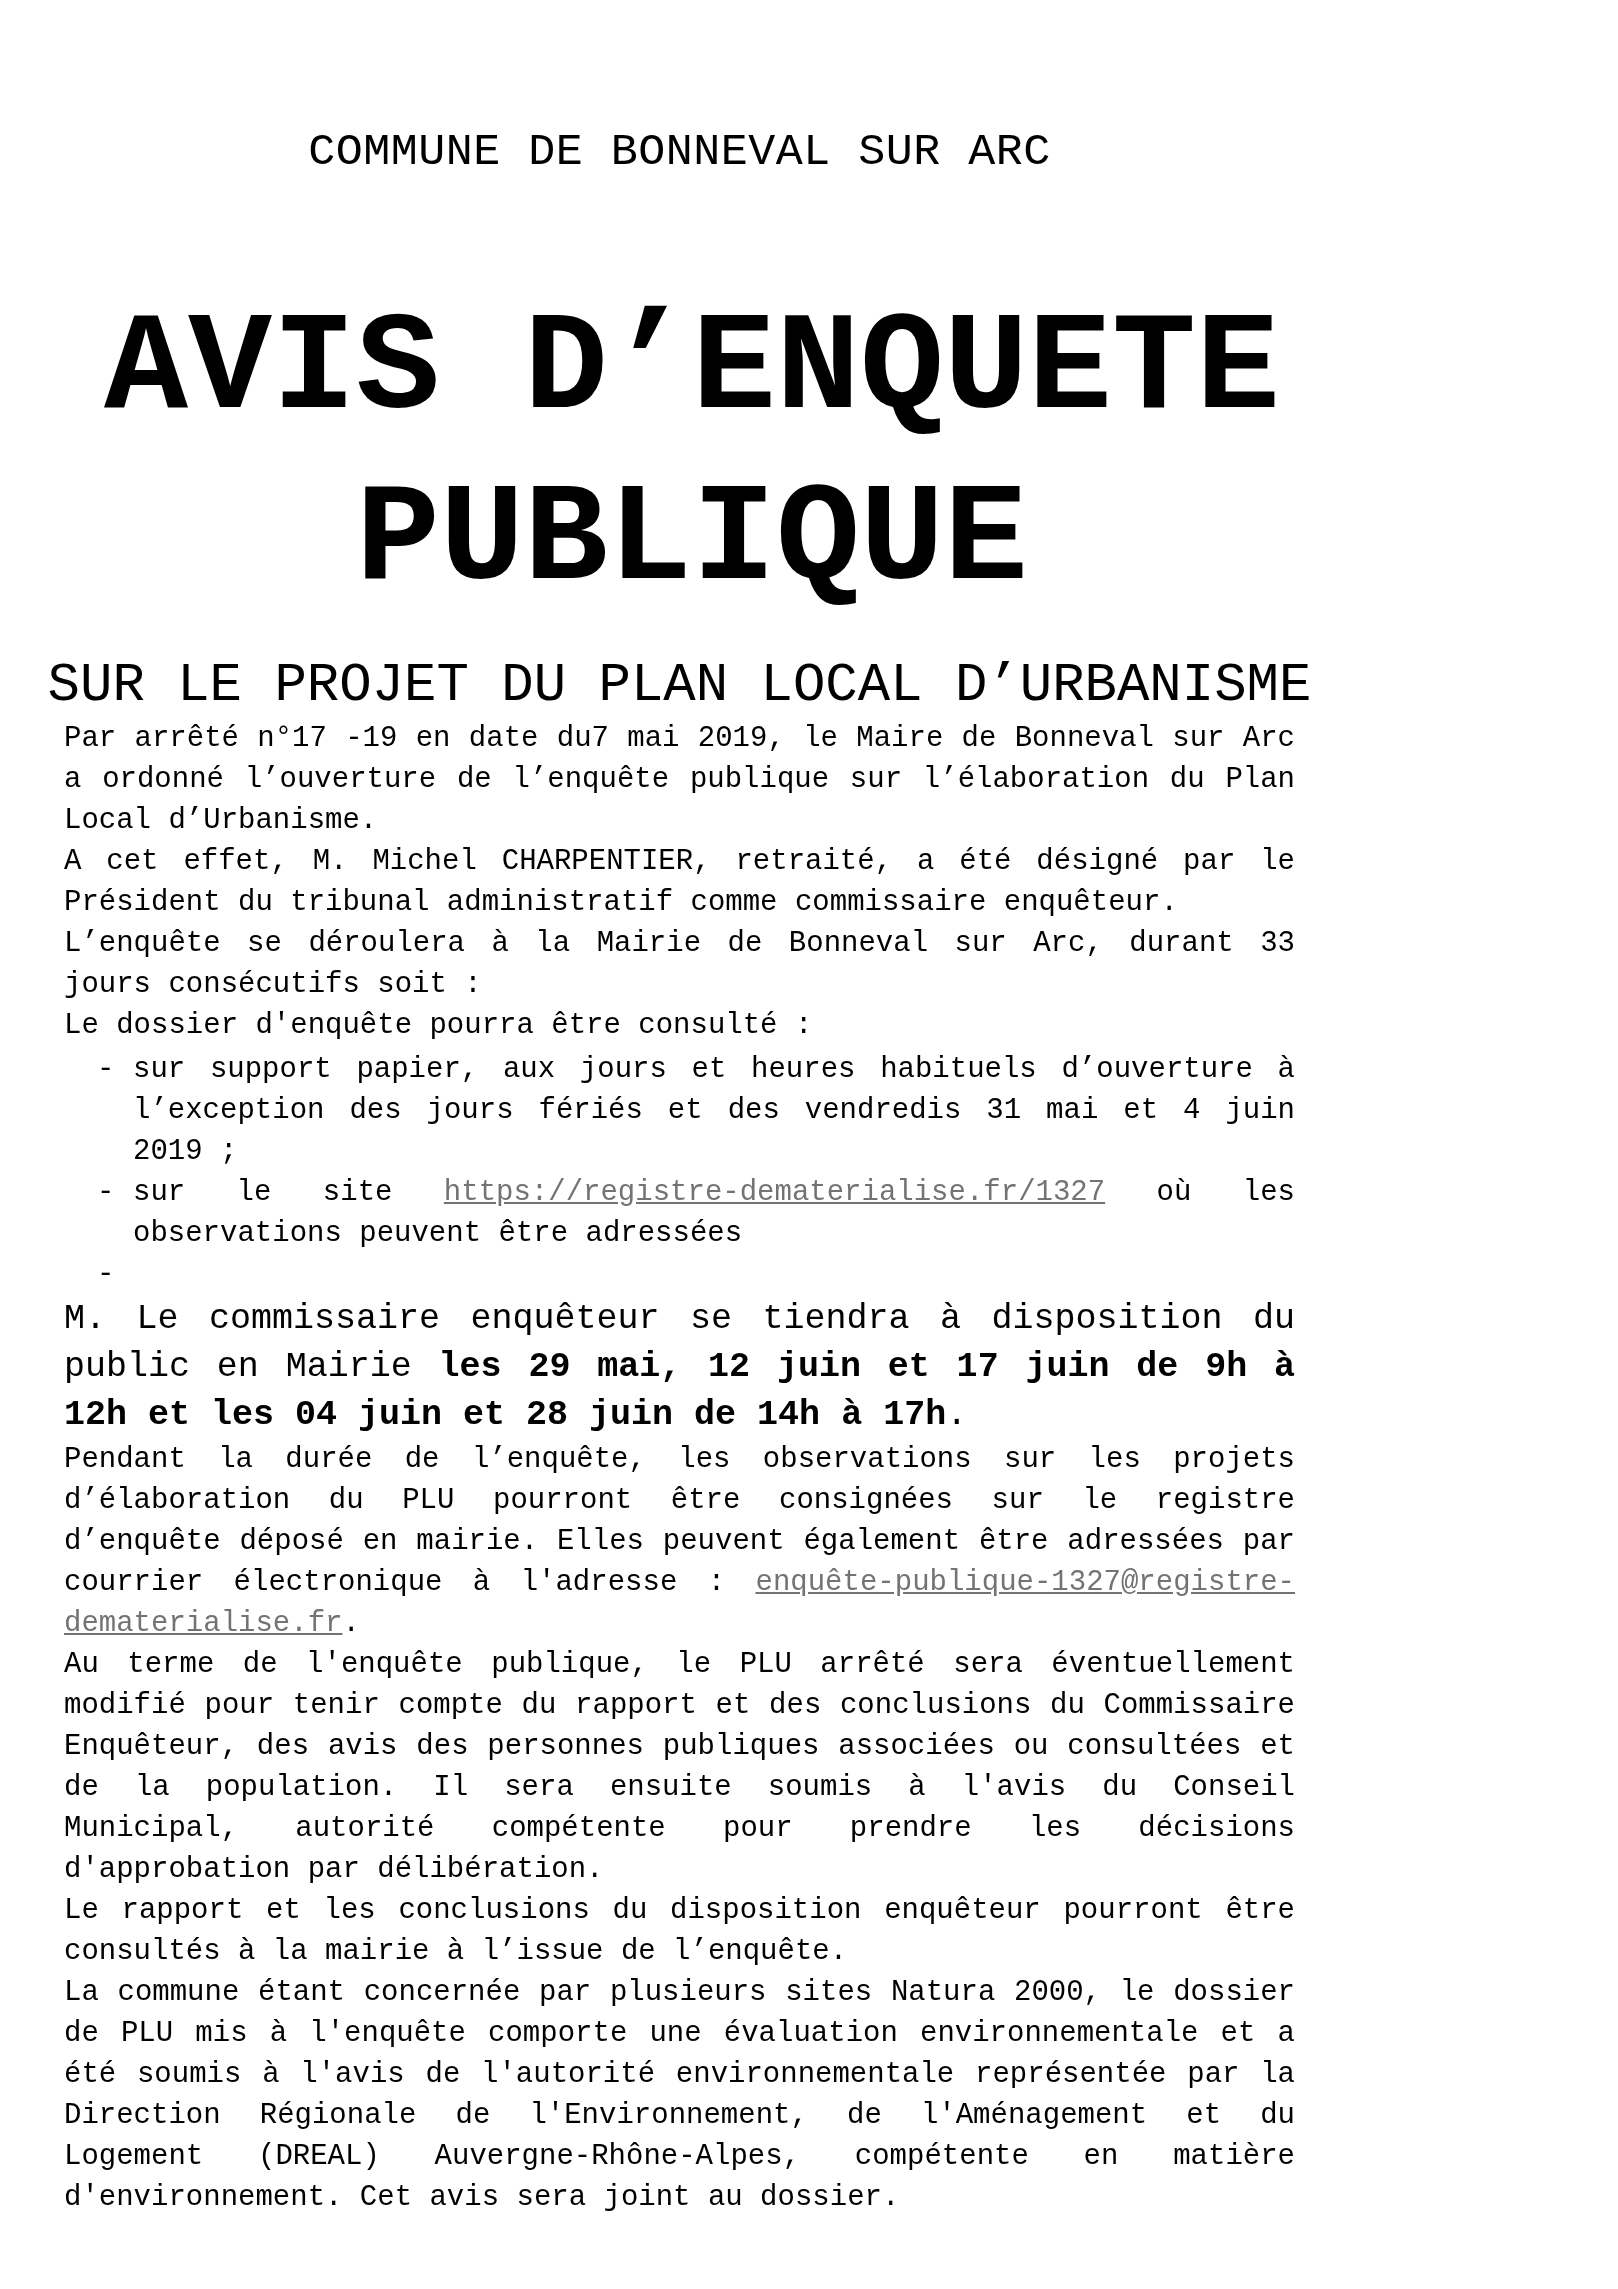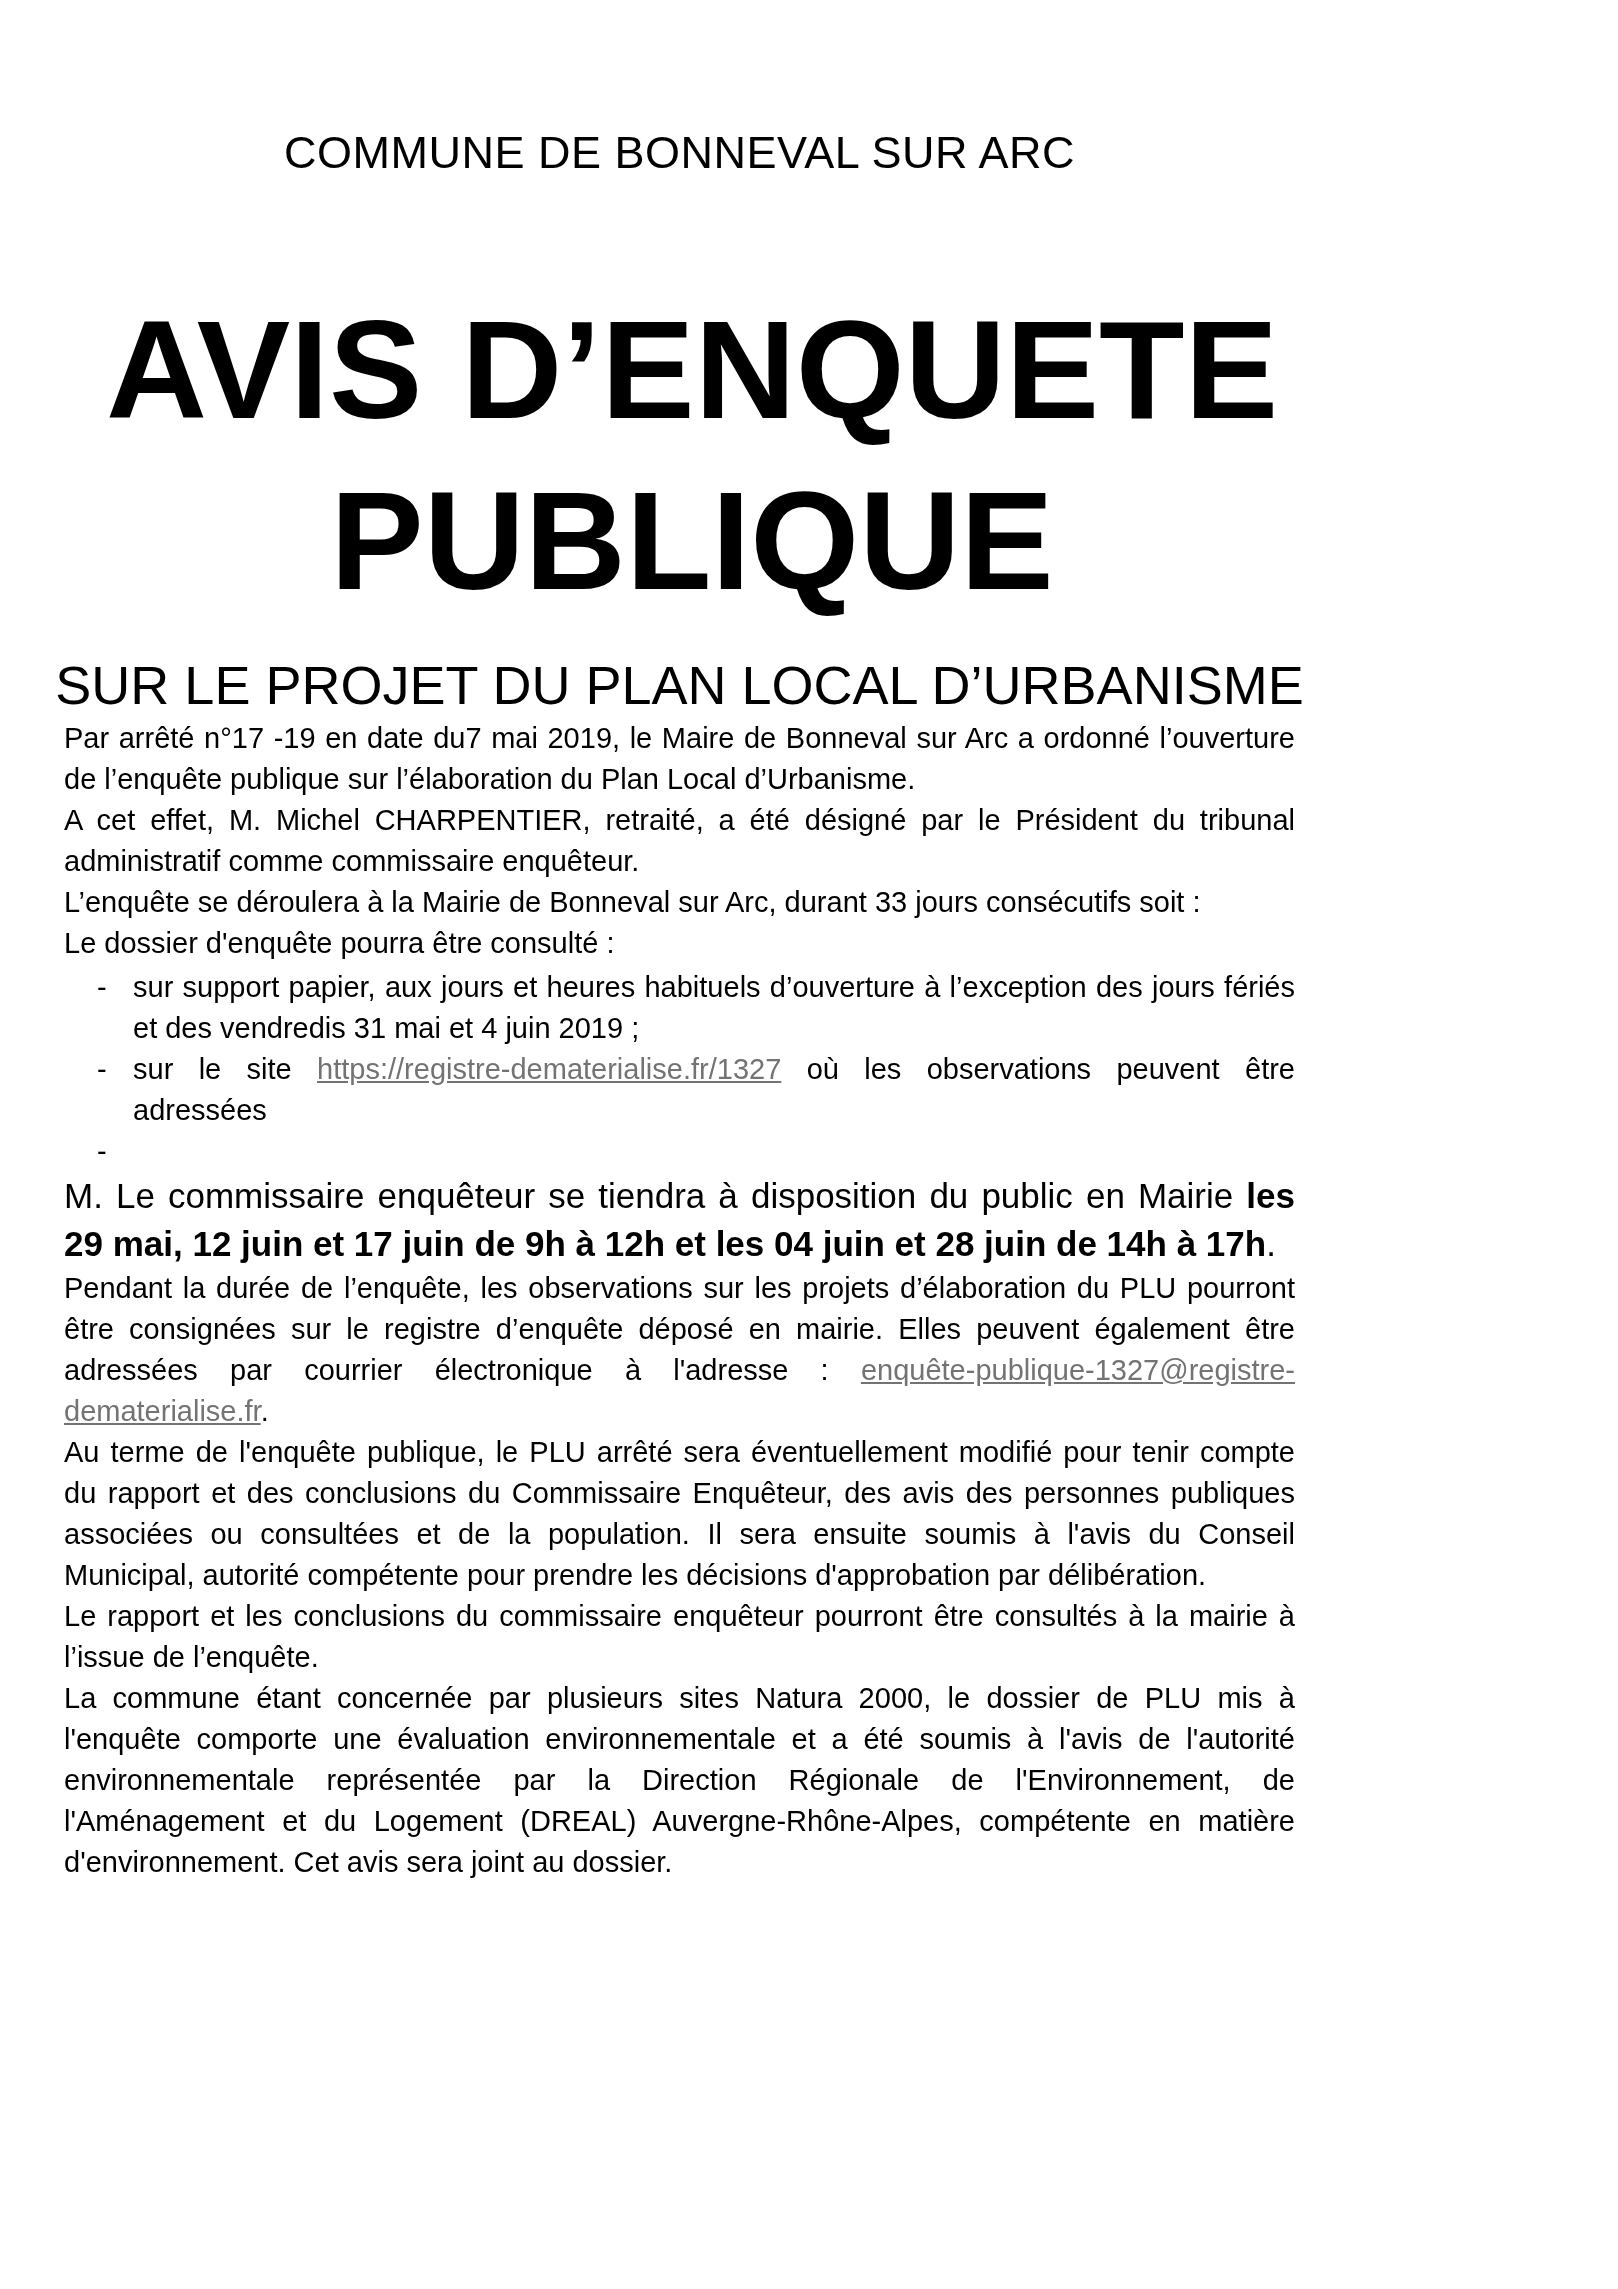--- a/index.html
+++ b/index.html
@@ -2,21 +2,21 @@
 <html style="font-size:14.8px"><head>
 <meta charset="utf-8">
 <style>
   html, body { margin:0; padding:0; background:#ffffff; }
   .page {
     position: relative;
     width: 1359px;
     height: 2290px;
     background: #ffffff;
     color: #000000;
-    font-family: Liberation Sans, sans-serif;
+    font-family: Liberation Mono, monospace;
     overflow: hidden;
   }
   .commune {
     margin: 126px 0 0 0;
     text-align: center;
     font-size: 45px;
     line-height: 54px;
     letter-spacing: 0.5px;
     white-space: nowrap;
   }
@@ -124,20 +124,20 @@
       </div>
 
     </div>
 
     <p class="p-permanences"><span>M. Le commissaire enquêteur se tiendra à disposition du public en Mairie </span><span class="bold">les 29 mai, 12 juin et 17 juin de 9h à 12h et les 04 juin et 28 juin de 14h à 17h</span><span>.</span></p>
 
     <p class="p-observations"><span>Pendant la durée de l’enquête, les observations sur les projets d’élaboration du PLU pourront être consignées sur le registre d’enquête déposé en mairie. Elles peuvent également être adressées par courrier électronique à l'adresse : </span><a class="doc-link">enquête-publique-1327@registre-dematerialise.fr</a><span>.</span></p>
 
     <p class="p-terme">Au terme de l'enquête publique, le PLU arrêté sera éventuellement modifié pour tenir compte du rapport et des conclusions du Commissaire Enquêteur, des avis des personnes publiques associées ou consultées et de la population. Il sera ensuite soumis à l'avis du Conseil Municipal, autorité compétente pour prendre les décisions d'approbation par délibération.</p>
 
-    <p class="p-rapport">Le rapport et les conclusions du commissaire enquêteur pourront être consultés à la mairie à l’issue de l’enquête.</p>
+    <p class="p-rapport">Le rapport et les conclusions du disposition enquêteur pourront être consultés à la mairie à l’issue de l’enquête.</p>
 
     <p class="p-natura">La commune étant concernée par plusieurs sites Natura 2000, le dossier de PLU mis à l'enquête comporte une évaluation environnementale et a été soumis à l'avis de l'autorité environnementale représentée par la Direction Régionale de l'Environnement, de l'Aménagement et du Logement (DREAL) Auvergne-Rhône-Alpes, compétente en matière d'environnement. Cet avis sera joint au dossier.</p>
 
   </div>
 
 </div>
 
 
 </body></html>

